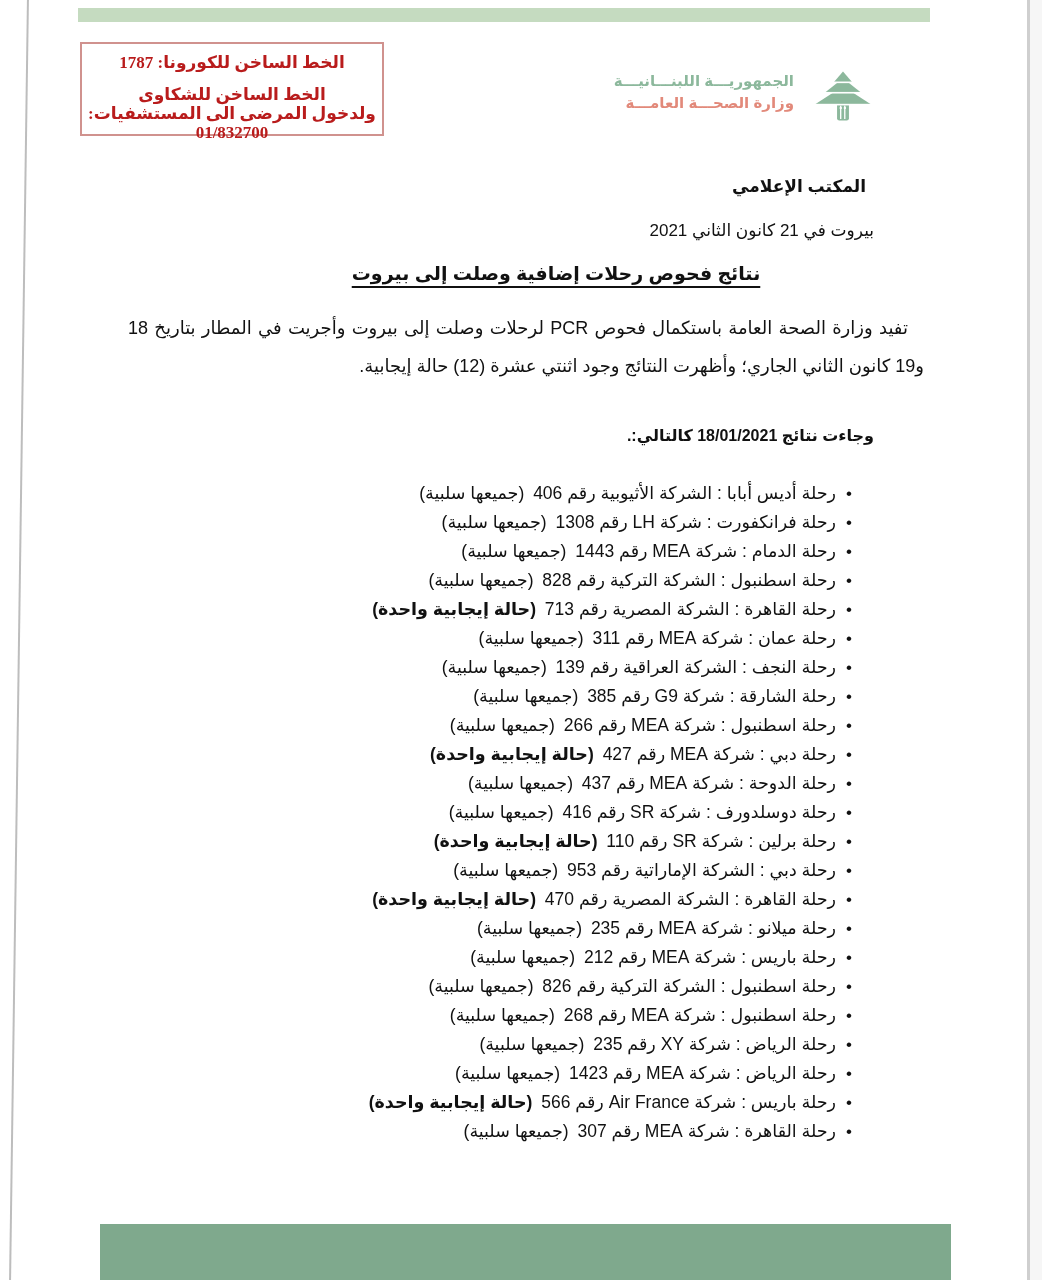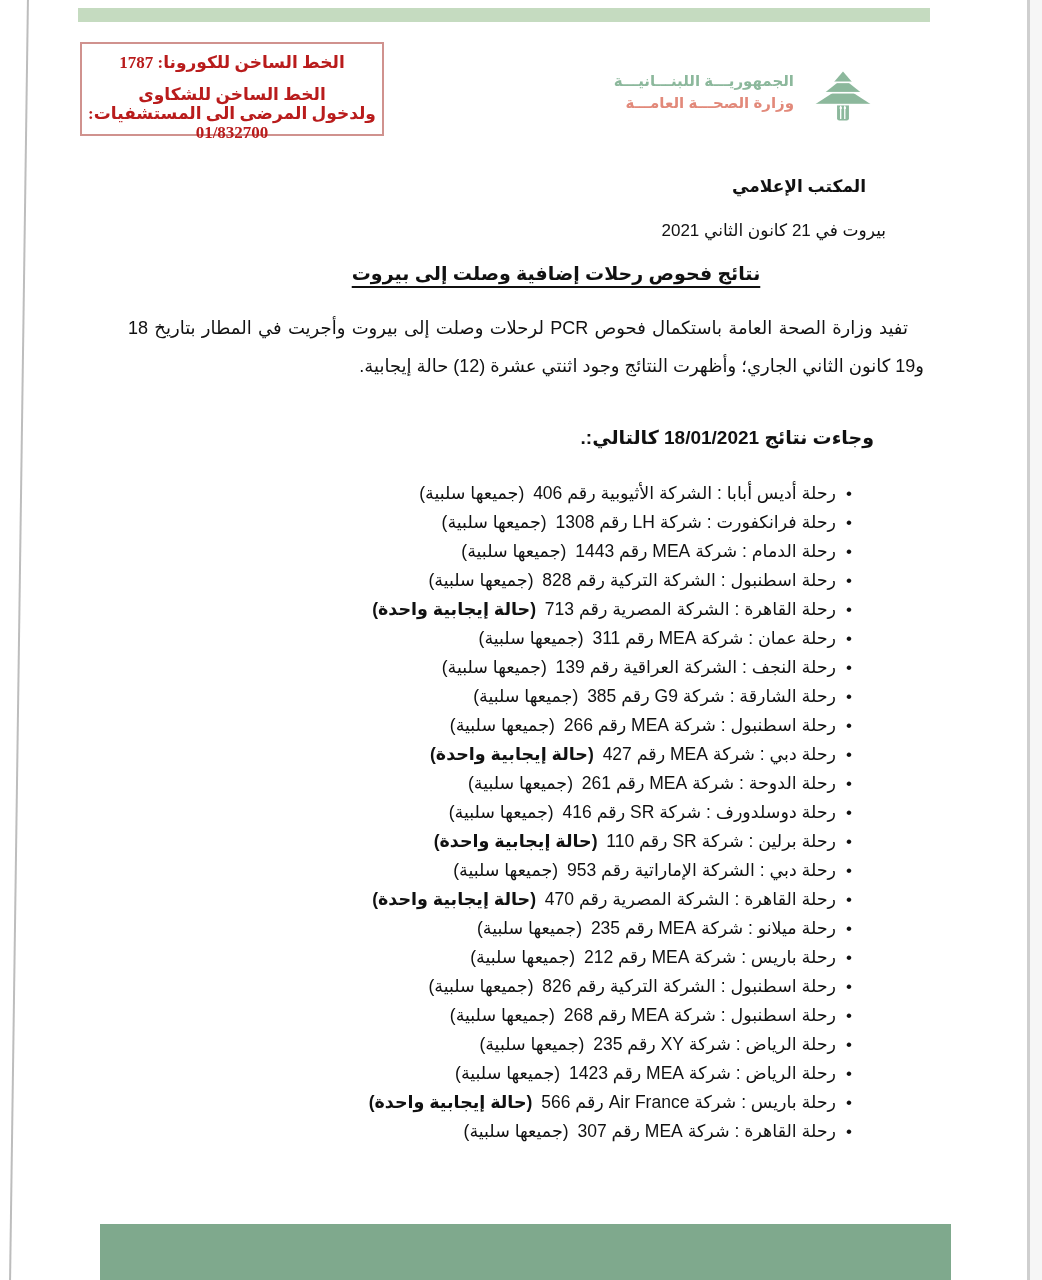--- a/index.html
+++ b/index.html
@@ -25,34 +25,34 @@
   .hotline .hl1{margin-top:9px;}
   .hotline .hl2{margin-top:13px;}
 
   .logo{position:absolute;top:70px;right:164px;display:flex;align-items:flex-start;gap:14px;}
   .logo-text{text-align:right;direction:rtl;font-weight:bold;font-size:15px;line-height:22px;}
   .logo-green{color:var(--logo-green,#8cb89c);}
   .logo-red{color:var(--logo-red,#e2897a);}
   .cedar{width:70px;height:52px;display:block;}
 
   .office{position:absolute;top:176px;right:176px;direction:rtl;font-weight:bold;font-size:17px;}
-  .dateline{position:absolute;top:220px;right:156px;direction:rtl;font-size:17px;}
+  .dateline{position:absolute;top:220px;right:168px;direction:rtl;font-size:17px;}
 
   .title{
     position:absolute;top:262px;left:66px;width:980px;text-align:center;direction:rtl;
     font-weight:bold;font-size:19px;
     text-decoration:underline;text-underline-offset:6px;text-decoration-thickness:2px;
   }
 
   .intro{
     position:absolute;top:293px;right:102px;left:112px;margin:16px;
     direction:rtl;text-align:justify;font-size:18px;line-height:38px;text-indent:16px;
   }
 
-  .results-heading{position:absolute;top:426px;right:168px;direction:rtl;font-weight:bold;font-size:19px;text-align:right;}
+  .results-heading{position:absolute;top:426px;right:168px;direction:rtl;font-weight:bold;font-size:16px;text-align:right;}
 
   .flights{
     position:absolute;top:479px;right:190px;left:110px;margin:0;padding:0;
     direction:rtl;list-style:none;font-size:17.5px;
   }
   .flights li{position:relative;line-height:29px;padding-right:16px;text-align:right;white-space:nowrap;}
   .flights li::before{content:"•";position:absolute;right:0;top:0;font-size:17px;}
   .flight-result{margin-right:4px;}
   .flight-result.positive{font-weight:bold;text-align:center;}
 </style>
@@ -110,21 +110,21 @@
       <li><span class="flight-info">رحلة أديس أبابا : الشركة الأثيوبية رقم 406</span> <span class="flight-result">(جميعها سلبية)</span></li>
       <li><span class="flight-info">رحلة فرانكفورت : شركة LH رقم 1308</span> <span class="flight-result">(جميعها سلبية)</span></li>
       <li><span class="flight-info">رحلة الدمام : شركة MEA رقم 1443</span> <span class="flight-result">(جميعها سلبية)</span></li>
       <li><span class="flight-info">رحلة اسطنبول : الشركة التركية رقم 828</span> <span class="flight-result">(جميعها سلبية)</span></li>
       <li><span class="flight-info">رحلة القاهرة : الشركة المصرية رقم 713</span> <span class="flight-result positive">(حالة إيجابية واحدة)</span></li>
       <li><span class="flight-info">رحلة عمان : شركة MEA رقم 311</span> <span class="flight-result">(جميعها سلبية)</span></li>
       <li><span class="flight-info">رحلة النجف : الشركة العراقية رقم 139</span> <span class="flight-result">(جميعها سلبية)</span></li>
       <li><span class="flight-info">رحلة الشارقة : شركة G9 رقم 385</span> <span class="flight-result">(جميعها سلبية)</span></li>
       <li><span class="flight-info">رحلة اسطنبول : شركة MEA رقم 266</span> <span class="flight-result">(جميعها سلبية)</span></li>
       <li><span class="flight-info">رحلة دبي : شركة MEA رقم 427</span> <span class="flight-result positive">(حالة إيجابية واحدة)</span></li>
-      <li><span class="flight-info">رحلة الدوحة : شركة MEA رقم 261</span> <span class="flight-result">(جميعها سلبية)</span></li>
+      <li><span class="flight-info">رحلة الدوحة : شركة MEA رقم 437</span> <span class="flight-result">(جميعها سلبية)</span></li>
       <li><span class="flight-info">رحلة دوسلدورف : شركة SR رقم 416</span> <span class="flight-result">(جميعها سلبية)</span></li>
       <li><span class="flight-info">رحلة برلين : شركة SR رقم 110</span> <span class="flight-result positive">(حالة إيجابية واحدة)</span></li>
       <li><span class="flight-info">رحلة دبي : الشركة الإماراتية رقم 953</span> <span class="flight-result">(جميعها سلبية)</span></li>
       <li><span class="flight-info">رحلة القاهرة : الشركة المصرية رقم 470</span> <span class="flight-result positive">(حالة إيجابية واحدة)</span></li>
       <li><span class="flight-info">رحلة ميلانو : شركة MEA رقم 235</span> <span class="flight-result">(جميعها سلبية)</span></li>
       <li><span class="flight-info">رحلة باريس : شركة MEA رقم 212</span> <span class="flight-result">(جميعها سلبية)</span></li>
       <li><span class="flight-info">رحلة اسطنبول : الشركة التركية رقم 826</span> <span class="flight-result">(جميعها سلبية)</span></li>
       <li><span class="flight-info">رحلة اسطنبول : شركة MEA رقم 268</span> <span class="flight-result">(جميعها سلبية)</span></li>
       <li><span class="flight-info">رحلة الرياض : شركة XY رقم 235</span> <span class="flight-result">(جميعها سلبية)</span></li>
       <li><span class="flight-info">رحلة الرياض : شركة MEA رقم 1423</span> <span class="flight-result">(جميعها سلبية)</span></li>

